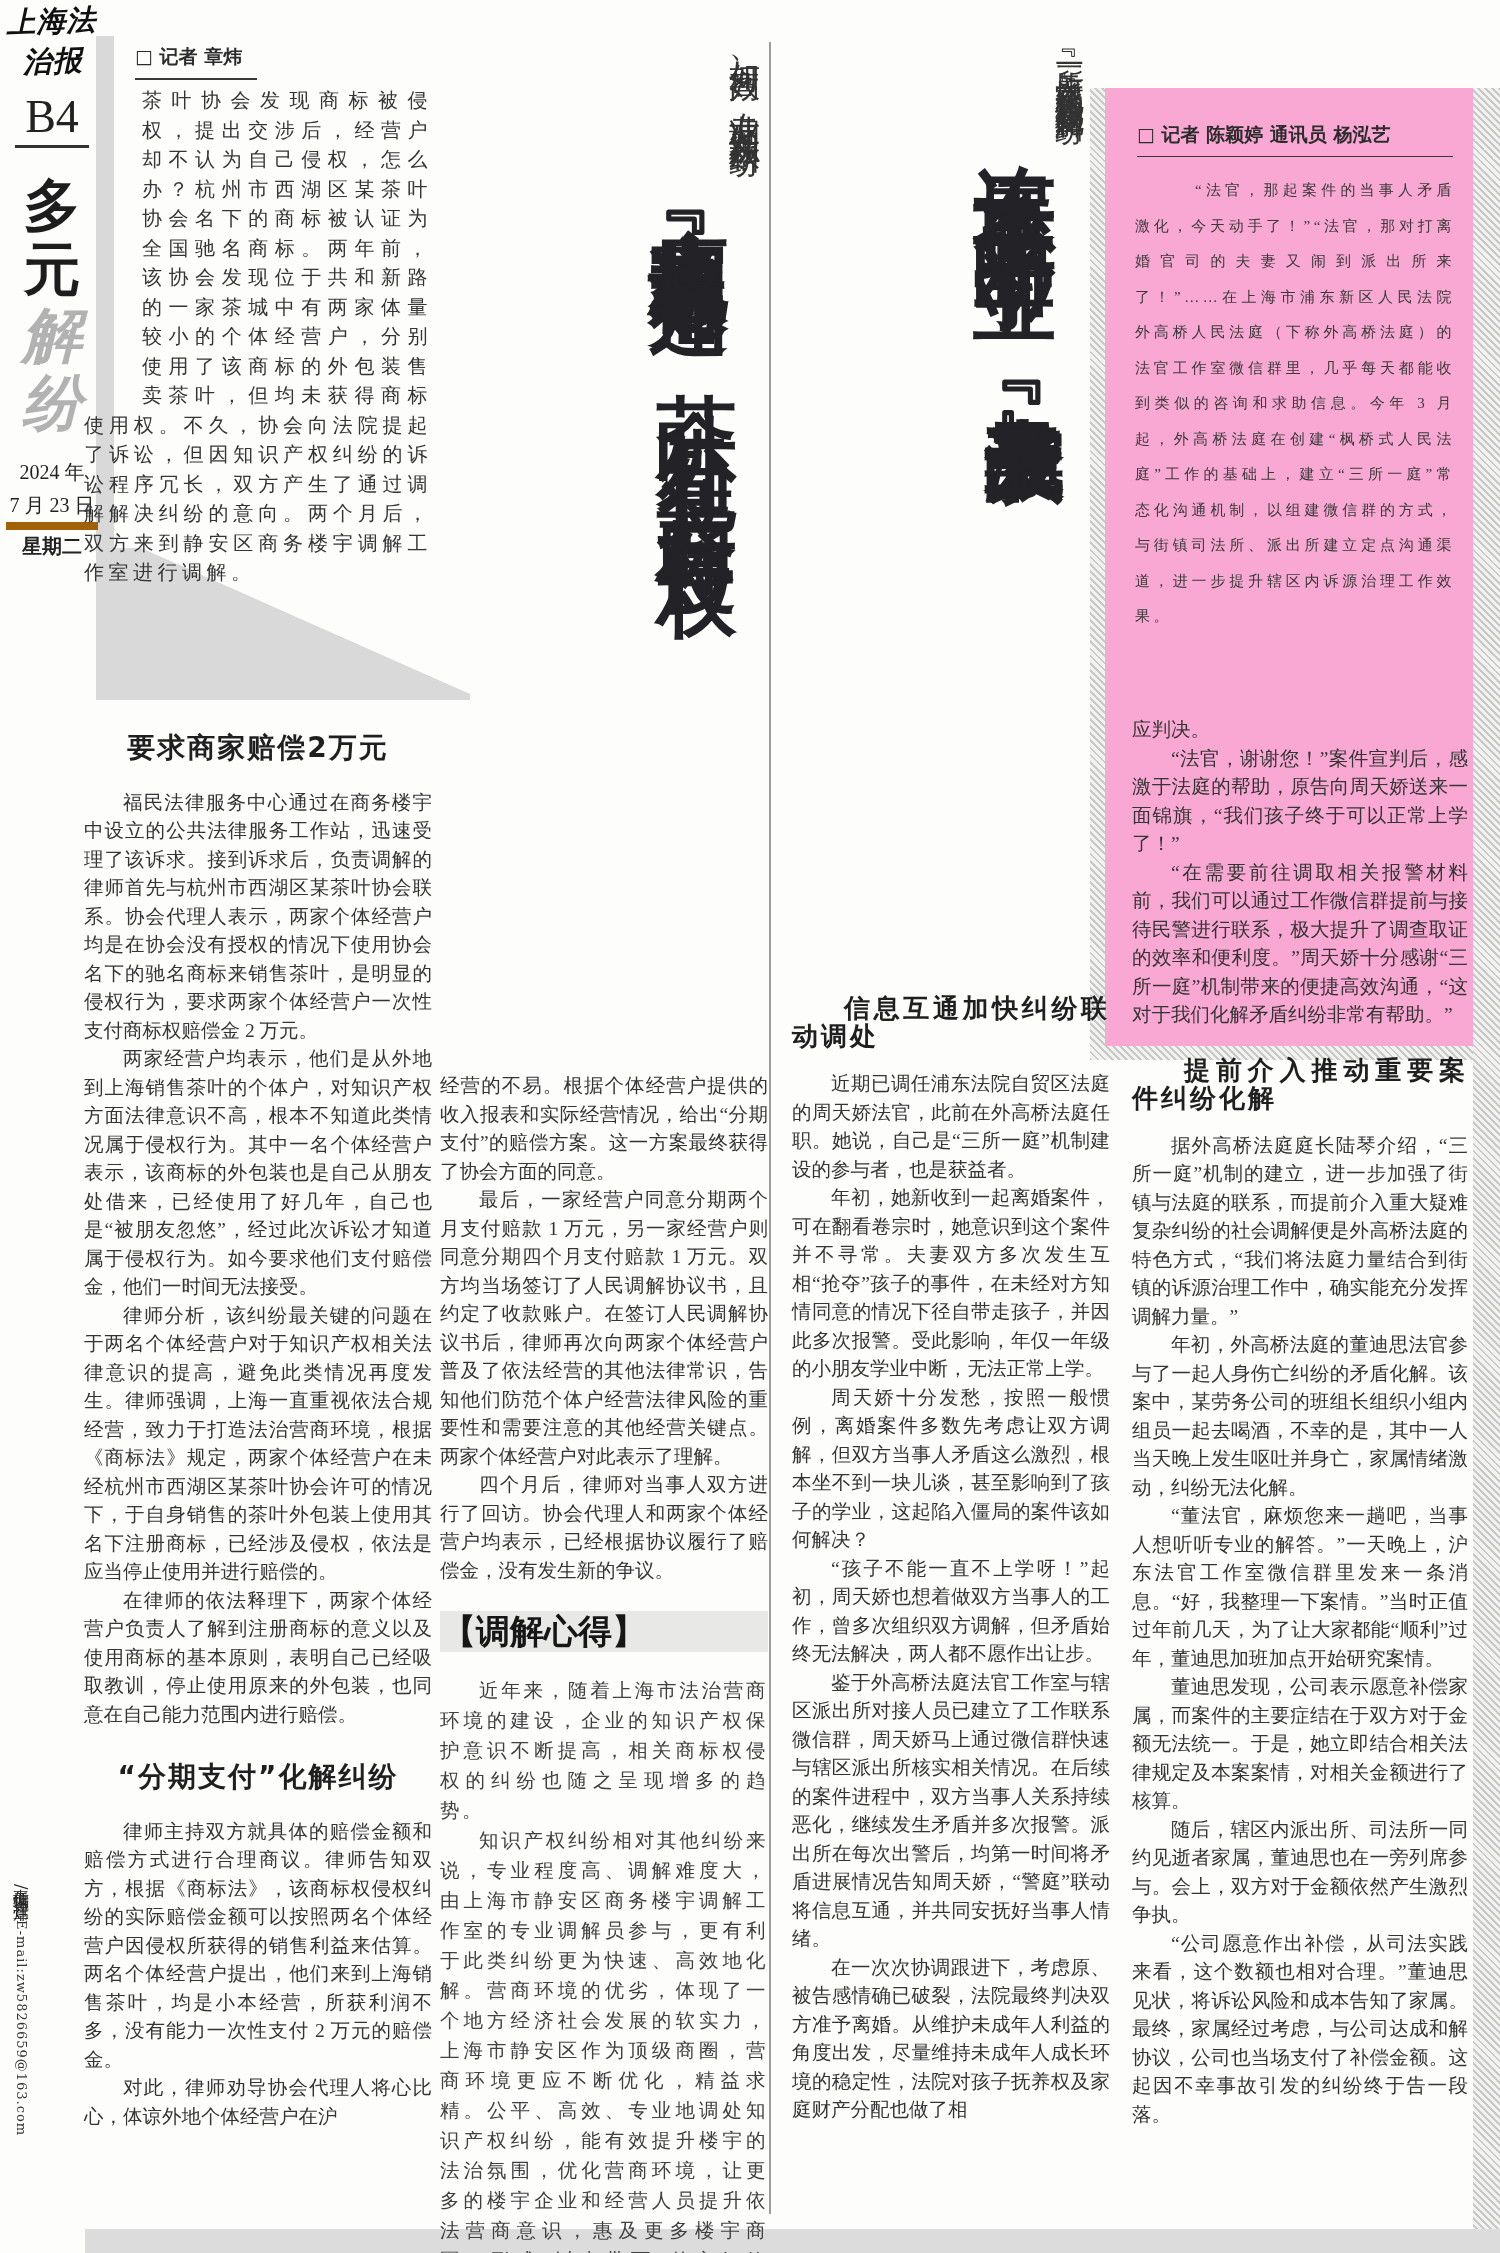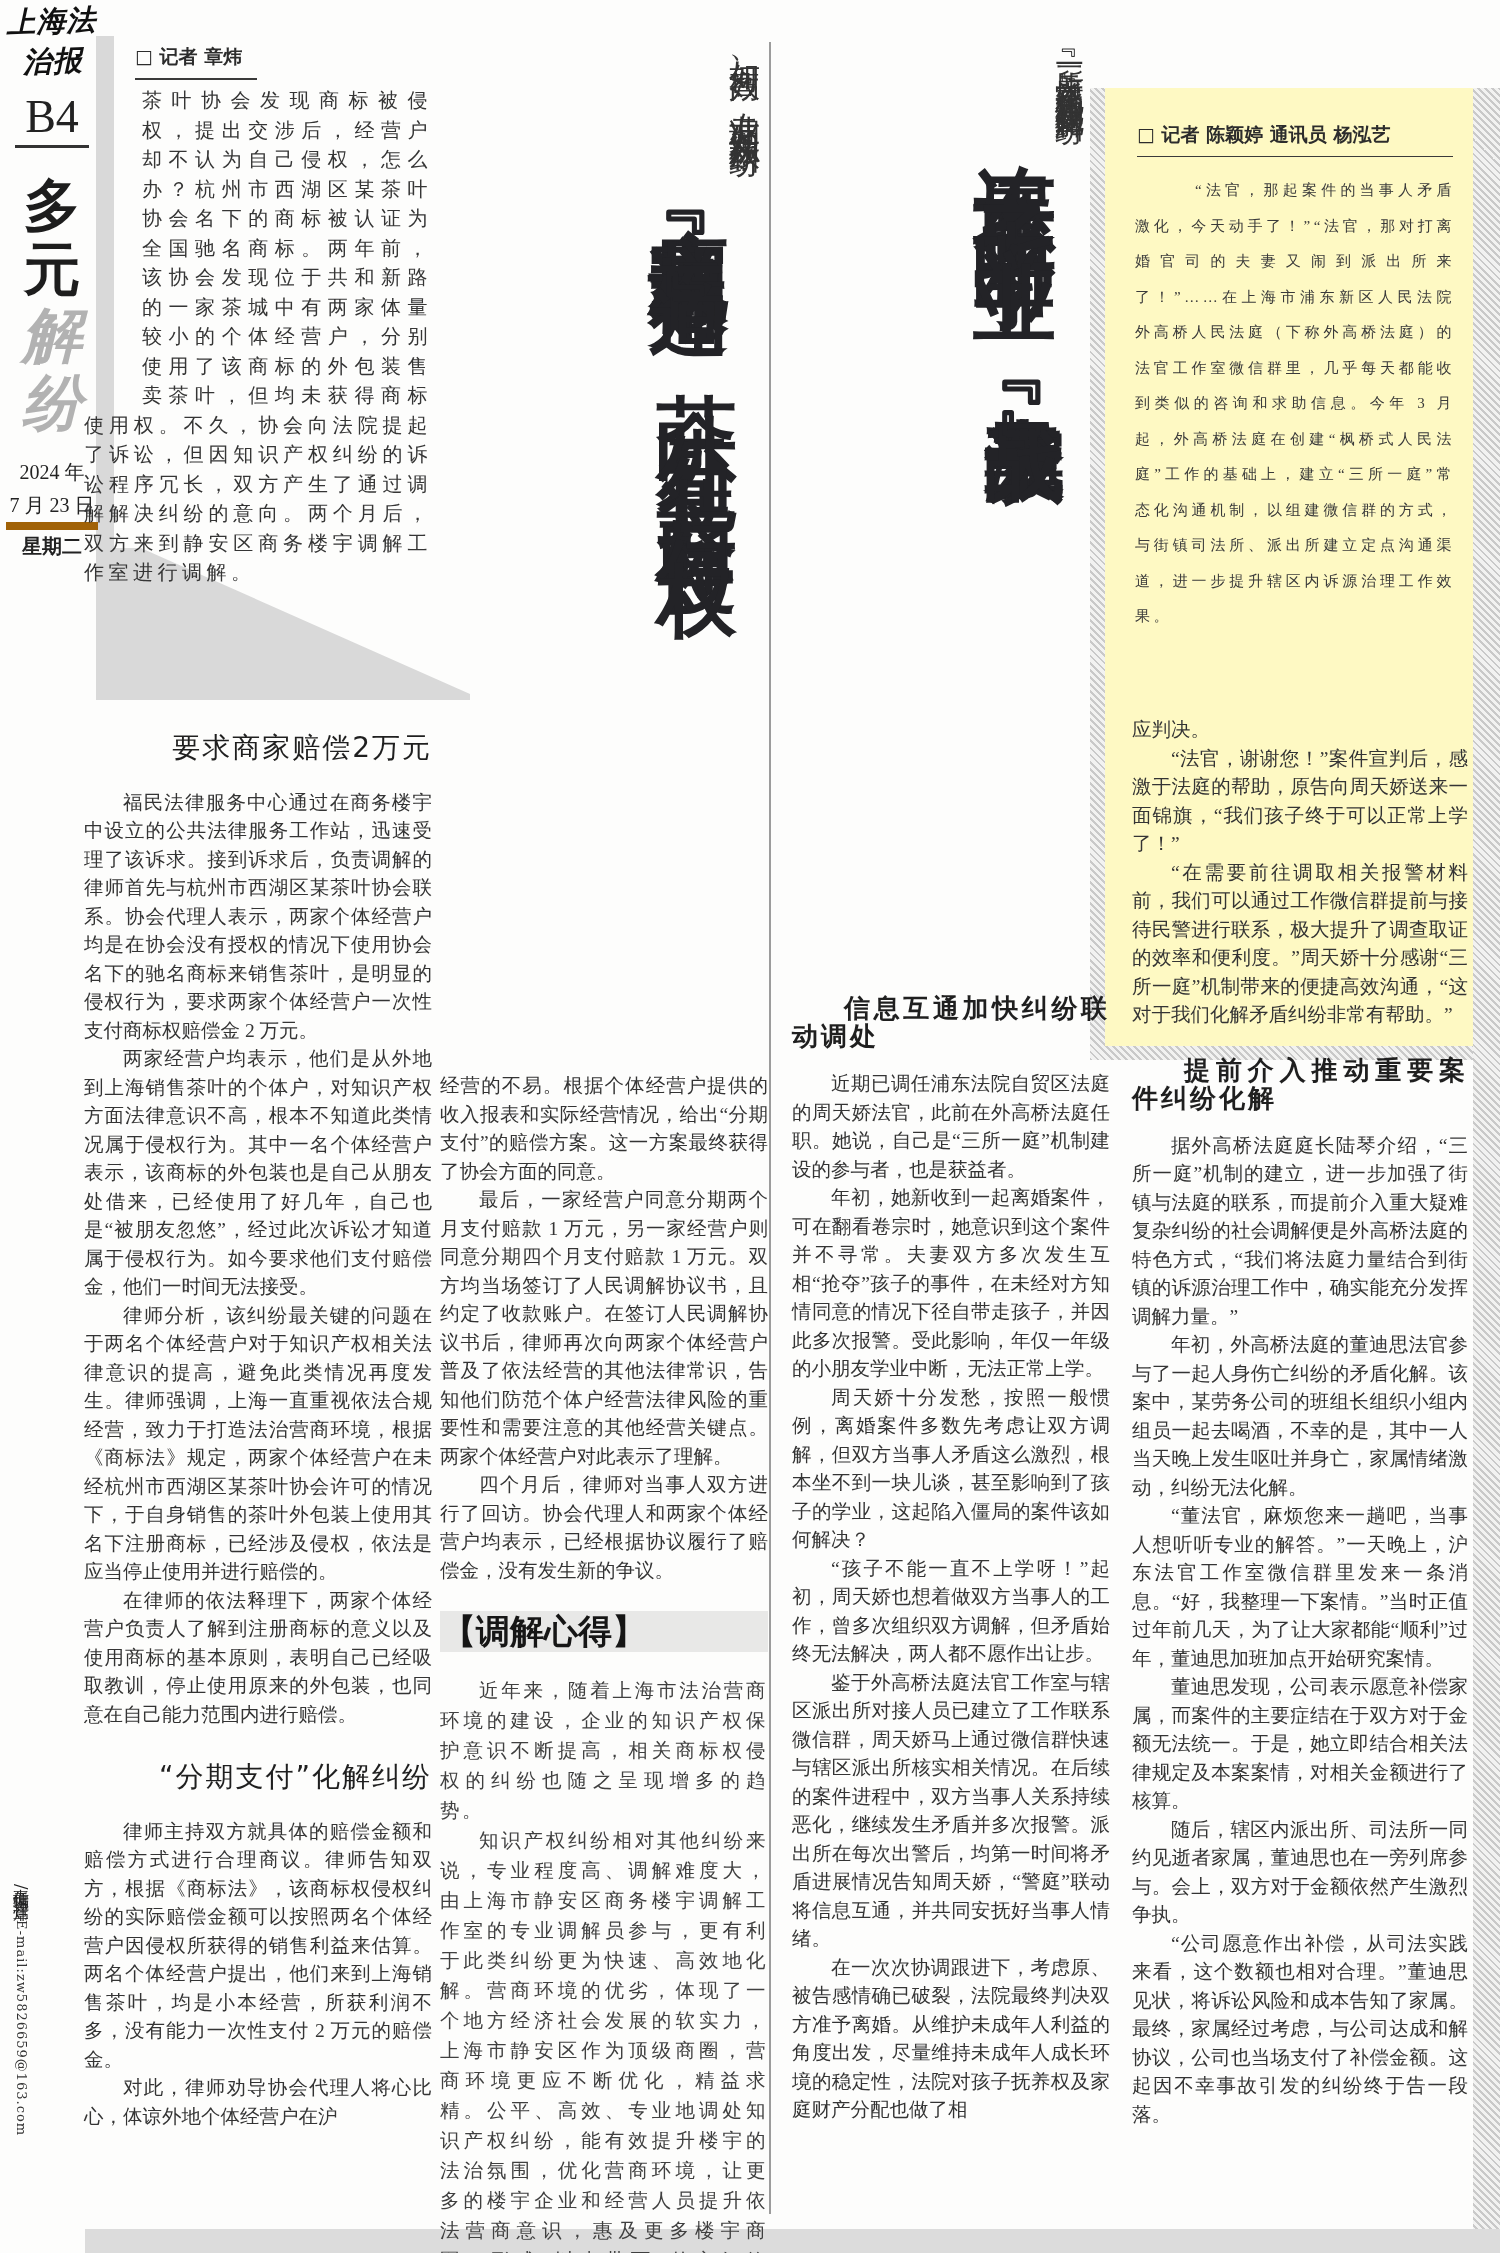--- a/index.html
+++ b/index.html
@@ -35,30 +35,30 @@
   .kicker{font-size:31px;letter-spacing:4px;color:#333;font-family:"DejaVu Sans","Liberation Sans",sans-serif;}
   .vtitle{font-weight:700;color:#232327;font-family:"DejaVu Serif","Liberation Serif",serif;}
   #hl1-t1{font-size:80px;letter-spacing:6px;margin-right:22px;}
   #hl1-t2{font-size:80px;letter-spacing:21px;margin-right:14px;padding-top:100px;}
   #hl2-t1{font-size:83px;letter-spacing:14px;margin-right:18px;}
   #hl2-t2{font-size:80px;letter-spacing:1px;margin-right:10px;padding-top:143px;}
   
   .col{font-size:19.5px;line-height:28.5px;text-align:justify;color:#343434;}
   .para{text-indent:2em;}
   .para.cont{text-indent:0;}
-  .sec-h{font-size:28px;font-weight:400;text-align:right;letter-spacing:2px;color:#1f1f1f;
+  .sec-h{font-size:28px;font-weight:700;text-align:center;letter-spacing:2px;color:#1f1f1f;
          font-family:"DejaVu Sans","Liberation Sans",sans-serif;margin:34px 0 26px;text-indent:0;}
   .sec-h2{font-size:26px;font-weight:700;line-height:28px;letter-spacing:3px;color:#1f1f1f;
           font-family:"DejaVu Sans","Liberation Sans",sans-serif;margin:26px 0 20px;text-indent:2em;text-align:justify;}
   .note-h{font-size:34px;font-weight:700;color:#161616;background:#e8e8e7;
           font-family:"DejaVu Sans","Liberation Sans",sans-serif;padding:6px 16px 6px 2px;margin:26px 0 24px;text-indent:0;}
   .note .para, .para.note{letter-spacing:2.5px;line-height:30px;color:#404040;}
   .divider-v{background:#9c9c9c;}
   
-  #introbox{background:#fef9c3;}
+  #introbox{background:#f9a8d4;}
   
   #editor-line{writing-mode:vertical-rl;font-size:16px;color:#222;letter-spacing:2px;
                font-family:"DejaVu Serif",serif;}
   #editor-line .mail{font-size:13px;letter-spacing:1px;margin-top:18px;color:#333;}
 </style>
 </head>
 <body>
 
 <div id="page">
 

